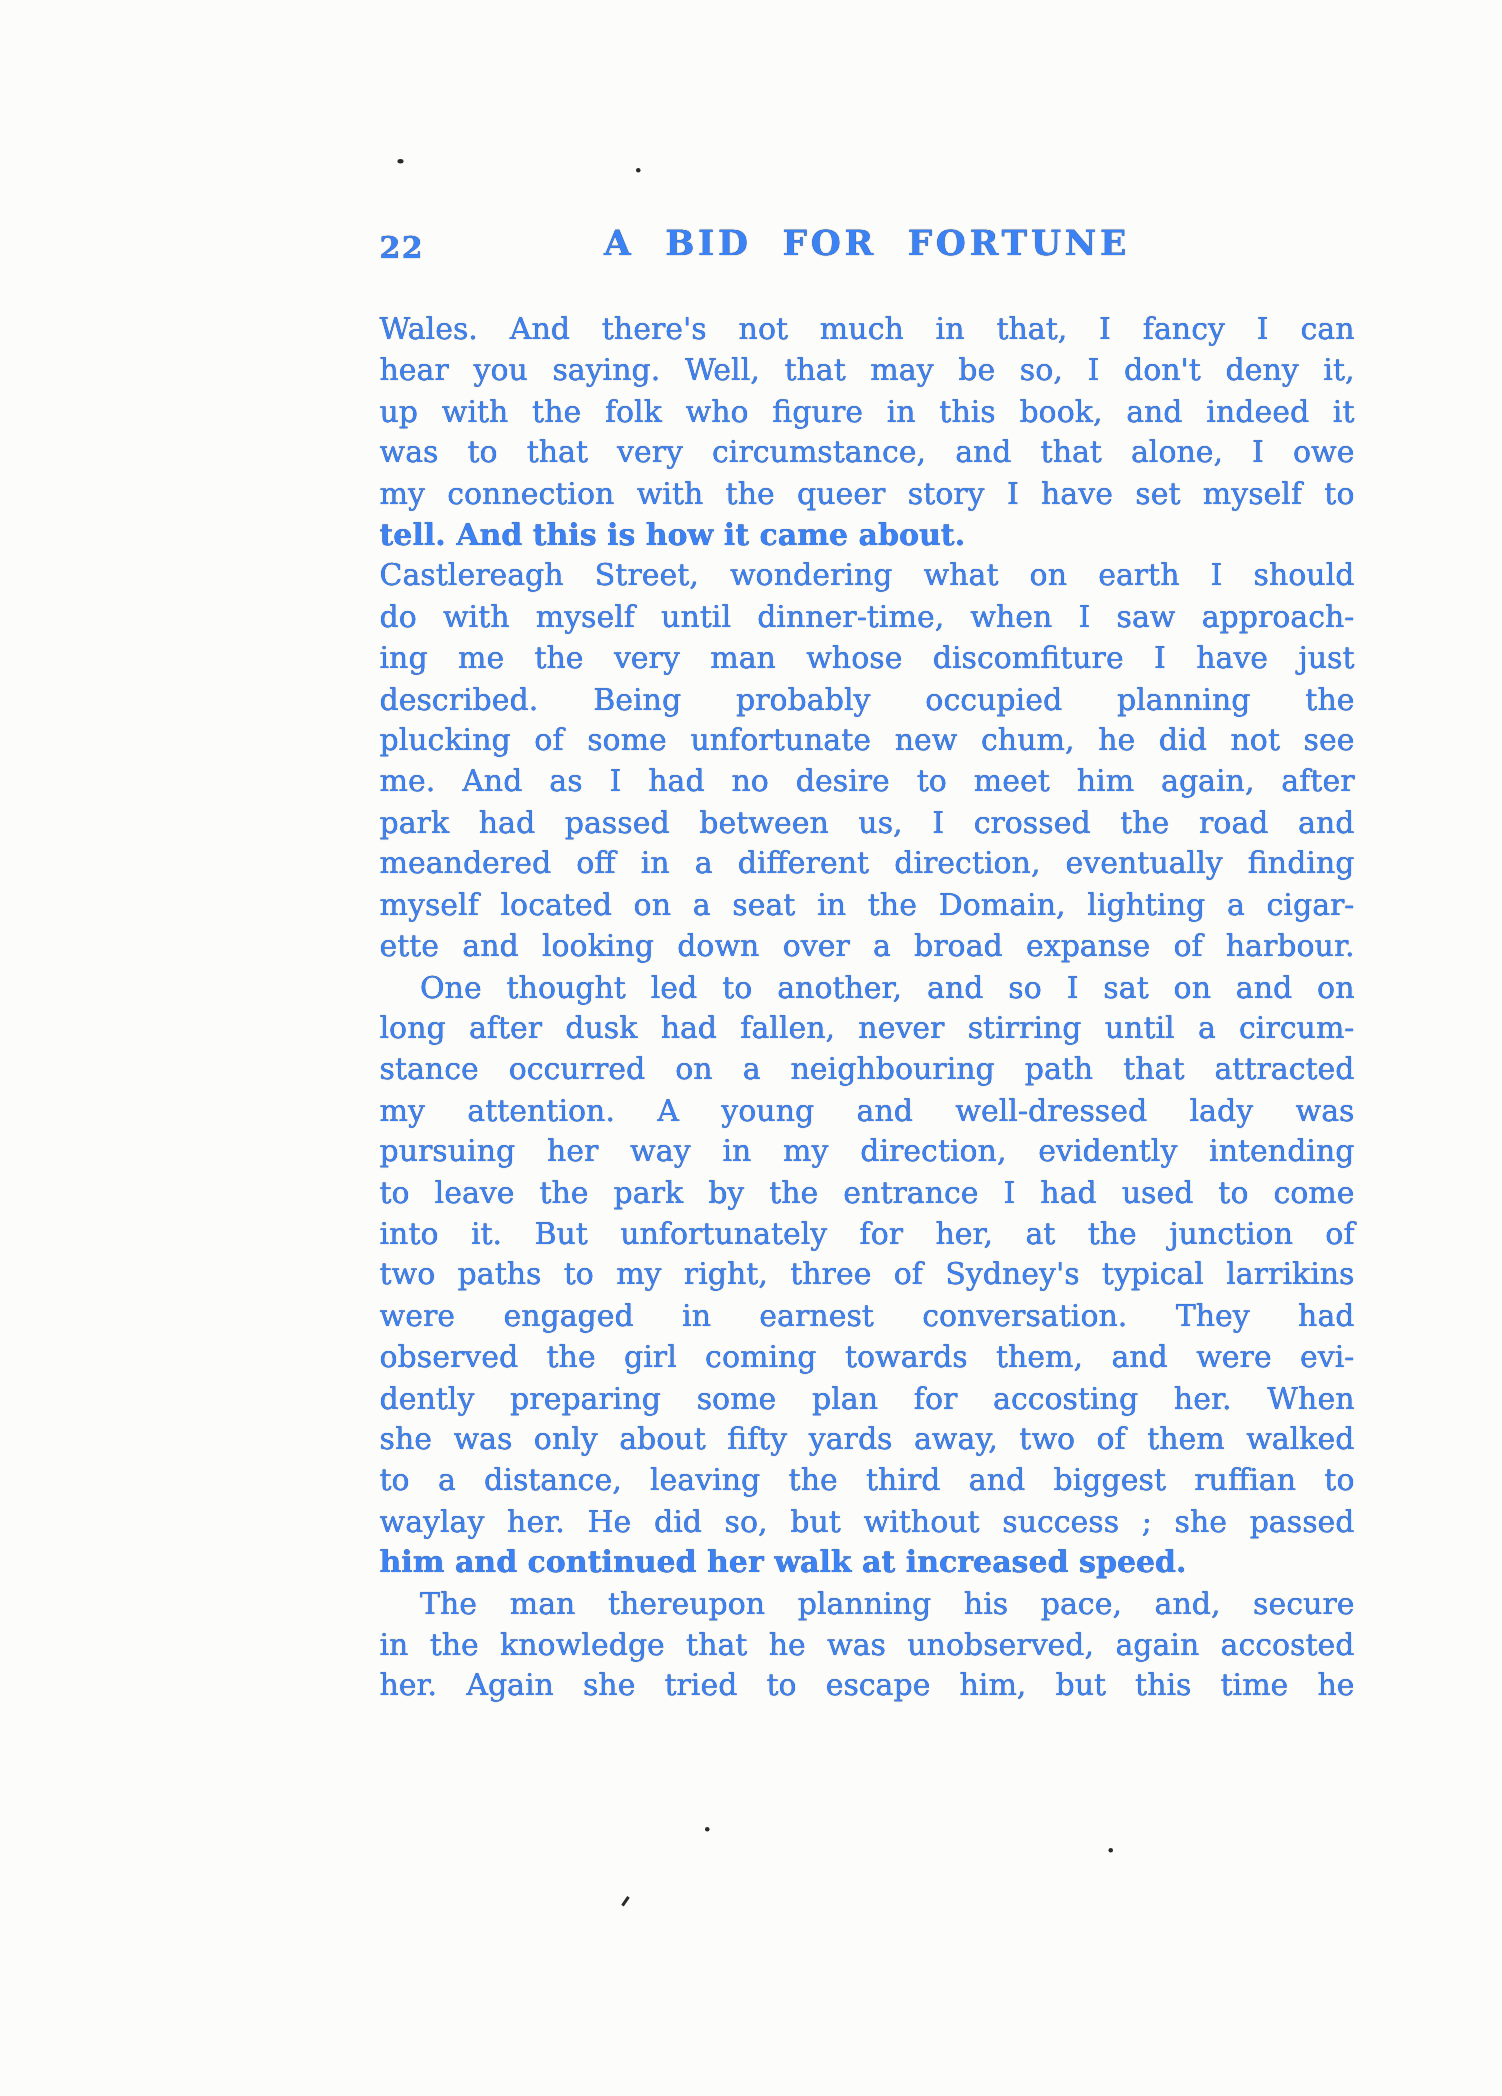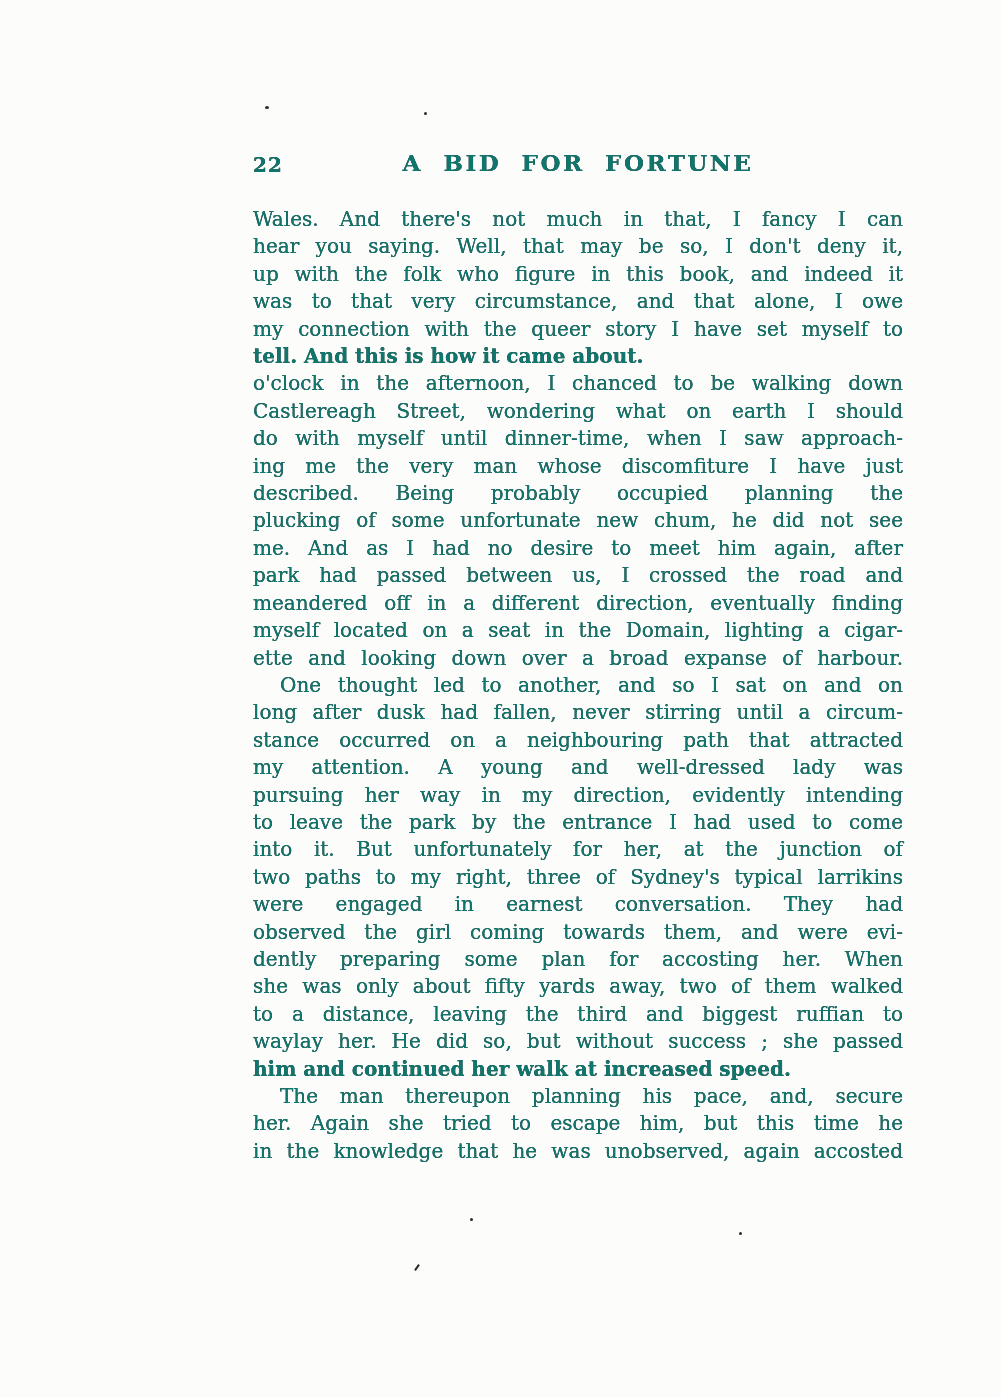--- a/index.html
+++ b/index.html
@@ -1,21 +1,21 @@
 <!DOCTYPE html>
 <html><head>
 <meta charset="utf-8">
 <style>
   html, body { margin: 0; padding: 0; }
   .page {
     position: relative;
     width: 1001px;
     height: 1397px;
     background: #fcfcfa;
-    color: #0f766e;
+    color: #3b82f6;
     font-family: "DejaVu Serif", serif;
     overflow: hidden;
   }
   .header {
     position: absolute;
     top: 149px;
     left: 253px;
     width: 650px;
     text-align: center;
   }
@@ -77,21 +77,20 @@
     <div>
       <div class="ln">Wales.  And there's not much in that, I fancy I can</div>
       <div class="ln">hear you saying.  Well, that may be so, I don't deny it,</div>
       <div class="ln">up with the folk who figure in this book, and indeed it</div>
       <div class="ln">was to that very circumstance, and that alone, I owe</div>
       <div class="ln">my connection with the queer story I have set myself to</div>
       <div class="ln end">tell.  And this is how it came about.</div>
     </div>
 
     <div>
-      <div class="ln">o'clock in the afternoon, I chanced to be walking down</div>
       <div class="ln">Castlereagh Street, wondering what on earth I should</div>
       <div class="ln">do with myself until dinner-time, when I saw approach-</div>
       <div class="ln">ing me the very man whose discomfiture I have just</div>
       <div class="ln">described.  Being probably occupied planning the</div>
       <div class="ln">plucking of some unfortunate new chum, he did not see</div>
       <div class="ln">me.  And as I had no desire to meet him again, after</div>
       <div class="ln">park had passed between us, I crossed the road and</div>
       <div class="ln">meandered off in a different direction, eventually finding</div>
       <div class="ln">myself located on a seat in the Domain, lighting a cigar-</div>
       <div class="ln">ette and looking down over a broad expanse of harbour.</div>
@@ -110,22 +109,22 @@
       <div class="ln">observed the girl coming towards them, and were evi-</div>
       <div class="ln">dently preparing some plan for accosting her.  When</div>
       <div class="ln">she was only about fifty yards away, two of them walked</div>
       <div class="ln">to a distance, leaving the third and biggest ruffian to</div>
       <div class="ln">waylay her.  He did so, but without success ; she passed</div>
       <div class="ln end">him and continued her walk at increased speed.</div>
     </div>
 
     <div>
       <div class="ln ind">The man thereupon planning his pace, and, secure</div>
+      <div class="ln">in the knowledge that he was unobserved, again accosted</div>
       <div class="ln">her.  Again she tried to escape him, but this time he</div>
-      <div class="ln">in the knowledge that he was unobserved, again accosted</div>
     </div>
 
   </div>
 
   <div class="speck" style="left:265px; top:106px; width:4px; height:3px;"></div>
   <div class="speck" style="left:424px; top:112px; width:3px; height:3px;"></div>
   <div class="speck" style="left:470px; top:1218px; width:3px; height:3px;"></div>
   <div class="speck" style="left:739px; top:1232px; width:3px; height:3px;"></div>
   <div class="tick" style="left:416px; top:1264px; width:2px; height:7px;"></div>
 

